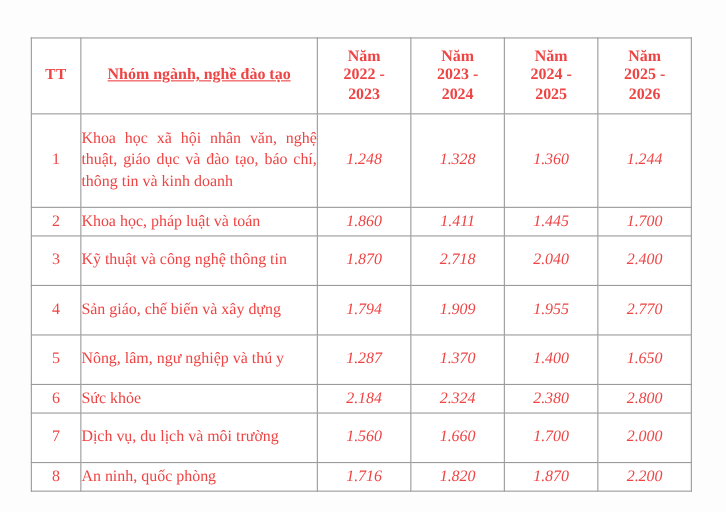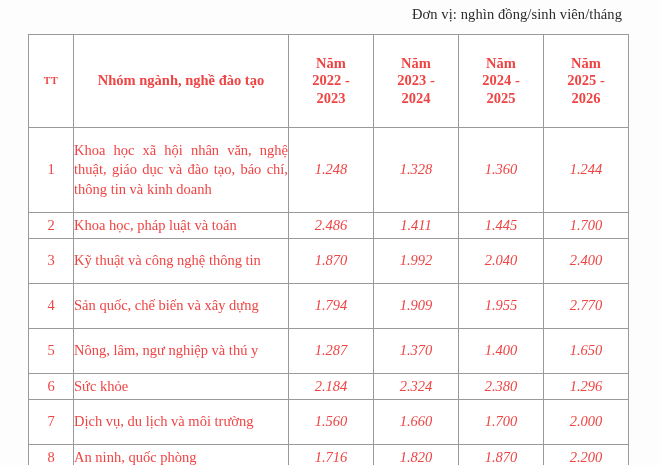--- a/index.html
+++ b/index.html
@@ -67,22 +67,22 @@
 
   
   thead th {
     font-weight: bold;
     text-align: center;
     font-size: 14.5px;
     line-height: 17.5px;
     height: 64px;
     padding: 2px 3px;
   }
-  thead th.th-tt { font-size: 10px; letter-spacing: .5px; }
-  thead th.th-name { padding: 14px 10px; }
+  thead th.th-tt { font-size: 14px; letter-spacing: .5px; }
+  thead th.th-name { padding: 2px 10px; text-decoration: underline; }
   .yr-line { display: block; white-space: nowrap; }
 
   
   tbody td {
     font-size: 14.5px;
     line-height: 19.5px;
   }
   td.cell-tt {
     text-align: center;
     font-size: 14.5px;
@@ -103,21 +103,20 @@
   
   tr.r-h4 td { height: 84px; }
   tr.r-h2 td { height: 44px; }
   tr.r-h1 td { height: 25px; }
 </style>
 </head>
 <body>
 
 <div class="page">
 
-  <div class="unit-line">Đơn vị: nghìn đồng/sinh viên/tháng</div>
 
   <div class="table-wrap">
     <table class="fee-table">
       <colgroup>
         <col class="c-tt">
         <col class="c-name">
         <col class="c-year">
         <col class="c-year">
         <col class="c-year">
         <col class="c-year">
@@ -155,38 +154,38 @@
           <td class="cell-name">Khoa học xã hội nhân văn, nghệ thuật, giáo dục và đào tạo, báo chí, thông tin và kinh doanh</td>
           <td class="cell-num">1.248</td>
           <td class="cell-num">1.328</td>
           <td class="cell-num">1.360</td>
           <td class="cell-num">1.244</td>
         </tr>
 
         <tr class="r-h1">
           <td class="cell-tt">2</td>
           <td class="cell-name">Khoa học, pháp luật và toán</td>
-          <td class="cell-num">2.486</td>
+          <td class="cell-num">1.860</td>
           <td class="cell-num">1.411</td>
           <td class="cell-num">1.445</td>
           <td class="cell-num">1.700</td>
         </tr>
 
         <tr class="r-h2">
           <td class="cell-tt">3</td>
           <td class="cell-name">Kỹ thuật và công nghệ thông tin</td>
           <td class="cell-num">1.870</td>
-          <td class="cell-num">1.992</td>
+          <td class="cell-num">2.718</td>
           <td class="cell-num">2.040</td>
           <td class="cell-num">2.400</td>
         </tr>
 
         <tr class="r-h2">
           <td class="cell-tt">4</td>
-          <td class="cell-name">Sản quốc, chế biến và xây dựng</td>
+          <td class="cell-name">Sản giáo, chế biến và xây dựng</td>
           <td class="cell-num">1.794</td>
           <td class="cell-num">1.909</td>
           <td class="cell-num">1.955</td>
           <td class="cell-num">2.770</td>
         </tr>
 
         <tr class="r-h2">
           <td class="cell-tt">5</td>
           <td class="cell-name">Nông, lâm, ngư nghiệp và thú y</td>
           <td class="cell-num">1.287</td>
@@ -194,21 +193,21 @@
           <td class="cell-num">1.400</td>
           <td class="cell-num">1.650</td>
         </tr>
 
         <tr class="r-h1">
           <td class="cell-tt">6</td>
           <td class="cell-name">Sức khỏe</td>
           <td class="cell-num">2.184</td>
           <td class="cell-num">2.324</td>
           <td class="cell-num">2.380</td>
-          <td class="cell-num">1.296</td>
+          <td class="cell-num">2.800</td>
         </tr>
 
         <tr class="r-h2">
           <td class="cell-tt">7</td>
           <td class="cell-name">Dịch vụ, du lịch và môi trường</td>
           <td class="cell-num">1.560</td>
           <td class="cell-num">1.660</td>
           <td class="cell-num">1.700</td>
           <td class="cell-num">2.000</td>
         </tr>

